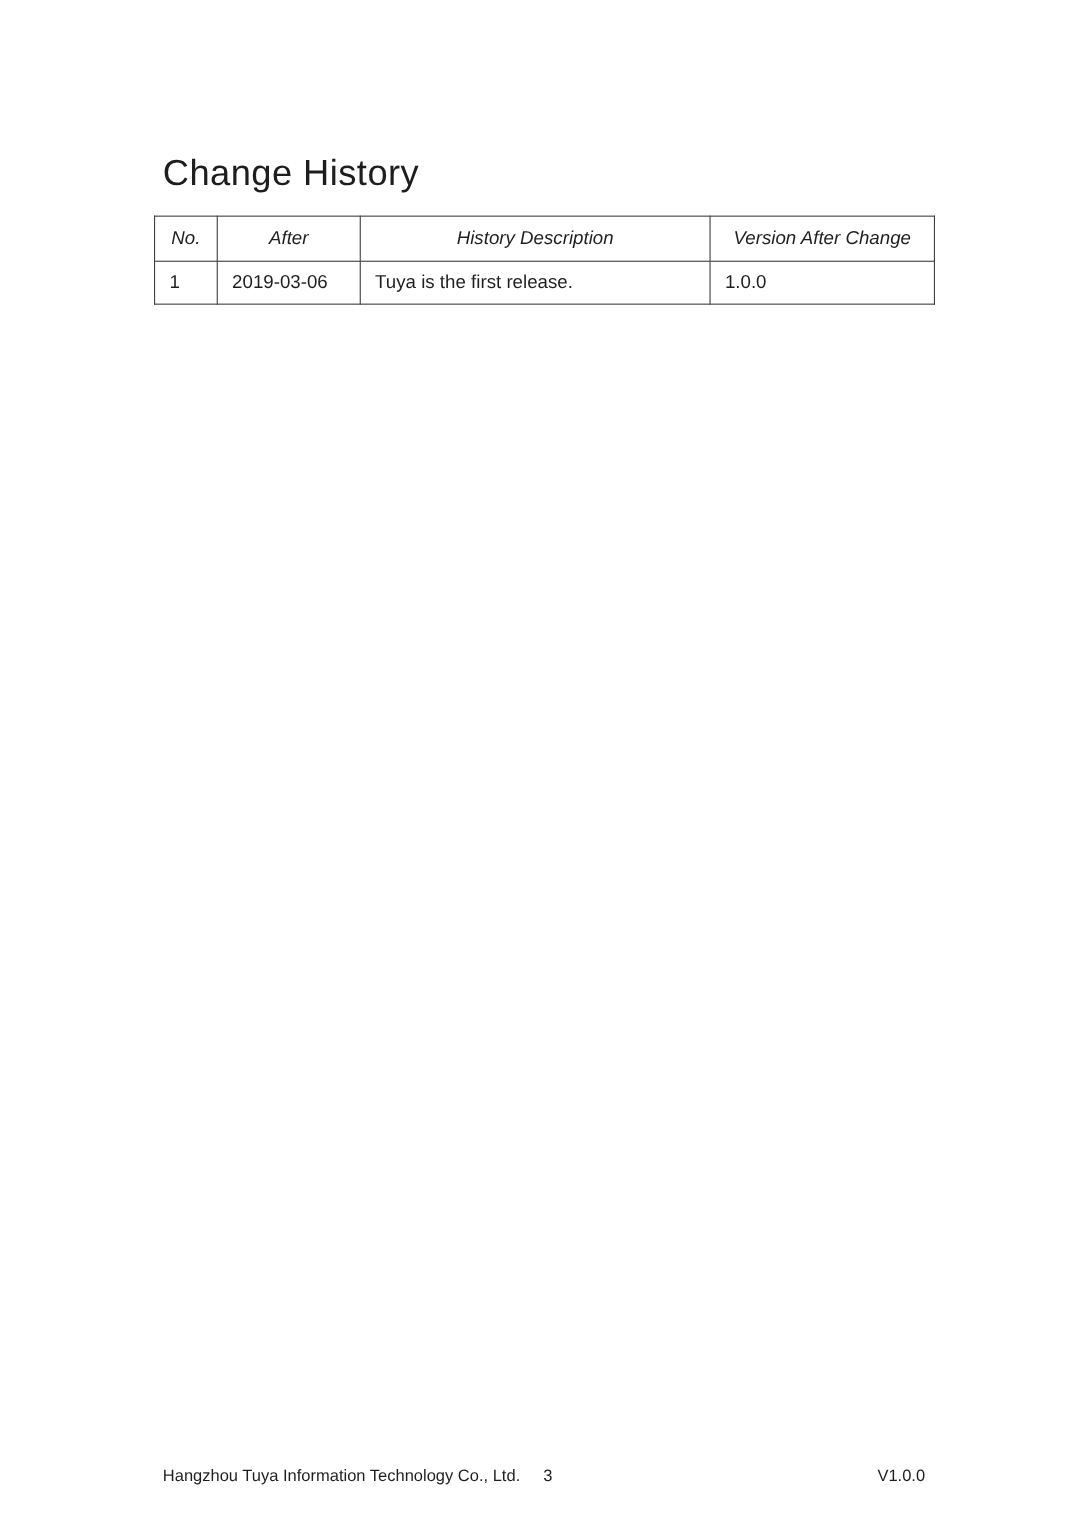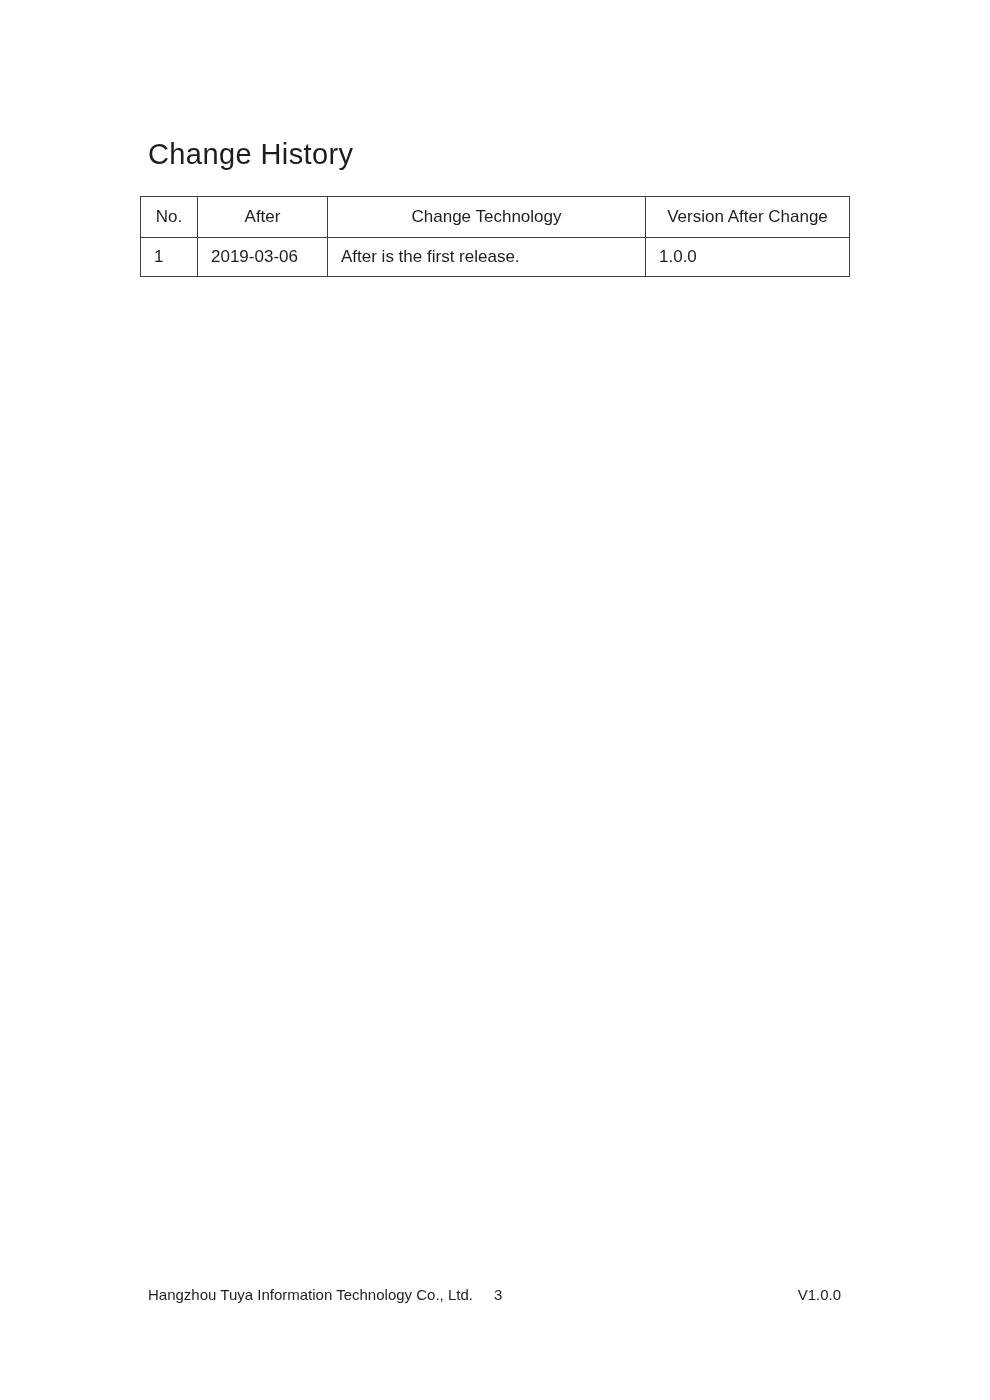--- a/index.html
+++ b/index.html
@@ -13,21 +13,21 @@
     position: relative;
     font-family: "Liberation Sans", sans-serif;
     color: #1f1f1f;
     overflow: hidden;
   }
   .page-title {
     position: absolute;
     left: 148px;
     top: 139px;
     margin: 0;
-    font-size: 29px;
+    font-size: 33px;
     font-weight: 400;
     line-height: 1.1;
     letter-spacing: 0.4px;
     color: #1d1d1d;
   }
   table.change-table {
     position: absolute;
     left: 140px;
     top: 196px;
     border-collapse: collapse;
@@ -41,40 +41,42 @@
     vertical-align: middle;
     color: #1f1f1f;
     background: #ffffff;
     overflow: hidden;
     white-space: nowrap;
   }
   .change-table th {
     height: 40px;
     text-align: center;
     padding: 0 6px;
+    font-style: italic;
   }
   .change-table td {
     height: 38px;
     text-align: left;
     padding: 0 6px 0 13px;
   }
   .page-footer {
     position: absolute;
     left: 148px;
     right: 149px;
     top: 1286px;
     display: flex;
     justify-content: space-between;
     align-items: baseline;
     font-size: 15px;
     color: #1f1f1f;
   }
   .footer-left {
     display: inline-flex;
     align-items: baseline;
+    margin-top: 47px;
   }
   .footer-page-number {
     margin-left: 21px;
   }
 </style>
 </head>
 <body>
 
 <div class="page">
 
@@ -84,29 +86,29 @@
     <colgroup>
       <col style="width:57px">
       <col style="width:130px">
       <col style="width:318px">
       <col style="width:204px">
     </colgroup>
     <thead>
       <tr>
         <th>No.</th>
         <th>After</th>
-        <th>Change Technology</th>
+        <th>History Description</th>
         <th>Version After Change</th>
       </tr>
     </thead>
     <tbody>
       <tr>
         <td>1</td>
         <td>2019-03-06</td>
-        <td>After is the first release.</td>
+        <td>Tuya is the first release.</td>
         <td>1.0.0</td>
       </tr>
     </tbody>
   </table>
 
   <div class="page-footer">
     <span class="footer-left">
       <span>Hangzhou Tuya Information Technology Co., Ltd.</span>
       <span class="footer-page-number">3</span>
     </span>

